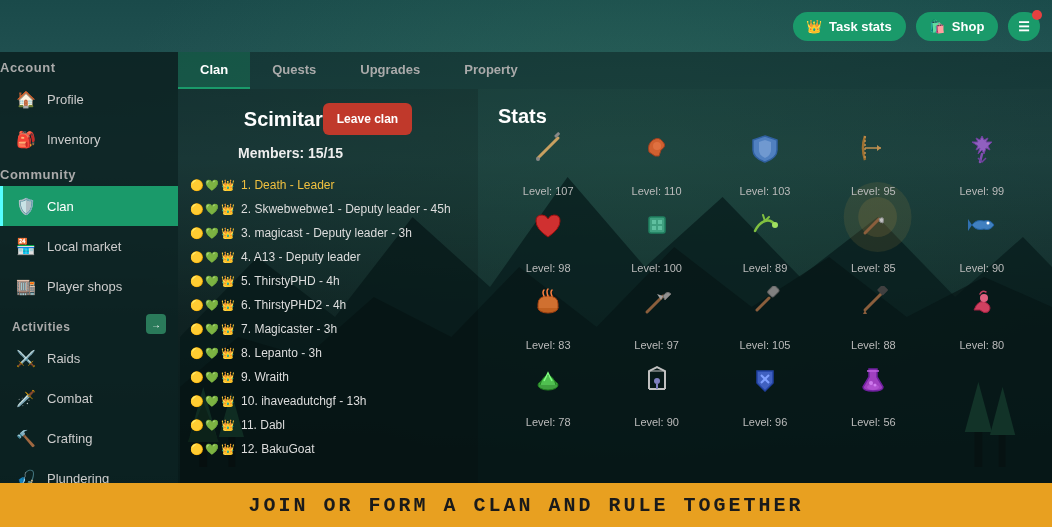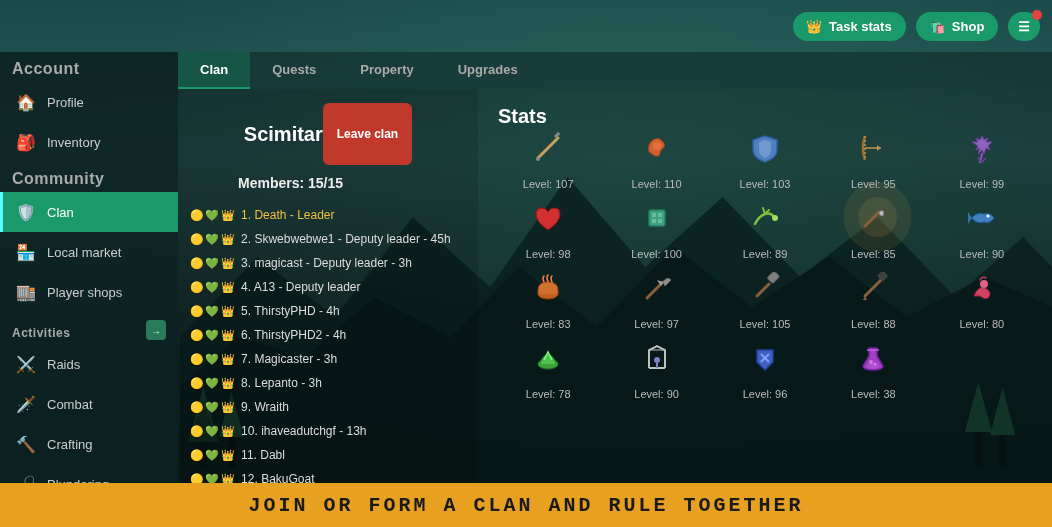--- a/index.html
+++ b/index.html
@@ -106,23 +106,23 @@
       width: 178px;
       background: rgba(10,30,30,0.85);
       display: flex;
       flex-direction: column;
       flex-shrink: 0;
       overflow-y: auto;
       overflow-x: hidden;
     }
     .sidebar-section-title {
       color: #aaa;
-      font-size: 16px;
+      font-size: 13px;
       font-weight: 700;
-      padding: 8px 12px 4px;
+      padding: 8px 0 4px;
       letter-spacing: 0.5px;
     }
     .sidebar-item {
       display: flex;
       align-items: center;
       gap: 10px;
       padding: 9px 12px;
       cursor: pointer;
       color: #ccc;
       font-size: 13px;
@@ -223,21 +223,21 @@
     .clan-name {
       font-size: 20px;
       font-weight: 700;
       color: #fff;
     }
     .leave-btn {
       background: #c0392b;
       color: #fff;
       border: none;
       border-radius: 6px;
-      padding: 24px 14px;
+      padding: 9px 14px;
       font-size: 12px;
       font-weight: 700;
       cursor: pointer;
     }
     .members-count {
       padding: 4px 16px 8px;
       font-size: 14px;
       font-weight: 700;
       color: #eee;
       margin-left: 44px;
@@ -280,21 +280,21 @@
     }
     .stats-grid {
       display: grid;
       grid-template-columns: repeat(5, 1fr);
       gap: 12px 8px;
     }
     .stat-cell {
       display: flex;
       flex-direction: column;
       align-items: center;
-      gap: 9px;
+      gap: 16px;
     }
     .stat-icon {
       font-size: 28px;
       line-height: 1;
     }
     .stat-icon svg {
       width: 32px;
       height: 32px;
     }
     .stat-level {
@@ -413,24 +413,24 @@
     <div class="content">
 
       <div class="tabs">
         <div class="tab active">
           <span>Clan</span>
         </div>
         <div class="tab">
           <span>Quests</span>
         </div>
         <div class="tab">
-          <span>Property</span>
+          <span>Upgrades</span>
         </div>
         <div class="tab">
-          <span>Upgrades</span>
+          <span>Property</span>
         </div>
       </div>
 
       <div class="panel">
 
         <div class="clan-panel">
           <div class="clan-header">
             <span class="clan-name">Scimitar</span>
             <button class="leave-btn">Leave clan</button>
           </div>
@@ -740,21 +740,21 @@
             <div class="stat-cell">
               <span class="stat-icon">
                 <svg viewBox="0 0 32 32" fill="none" xmlns="http://www.w3.org/2000/svg">
                   <path d="M12 6 L12 14 L6 24 Q6 28 16 28 Q26 28 26 24 L20 14 L20 6 Z" fill="#a040c0" stroke="#7020a0" stroke-width="1.5"></path>
                   <path d="M10 8 L22 8" stroke="#c060e0" stroke-width="1.5"></path>
                   <ellipse cx="16" cy="24" rx="6" ry="3" fill="#c060e0" opacity="0.5"></ellipse>
                   <circle cx="14" cy="20" r="2" fill="#e090ff" opacity="0.7"></circle>
                   <circle cx="18" cy="22" r="1.5" fill="#e090ff" opacity="0.7"></circle>
                 </svg>
               </span>
-              <span class="stat-level">Level: 38</span>
+              <span class="stat-level">Level: 56</span>
             </div>
           </div>
         </div>
       </div>
     </div>
   </div>
 
   <div class="banner">
     <span>JOIN OR FORM A CLAN AND RULE TOGETHER</span>
   </div>

